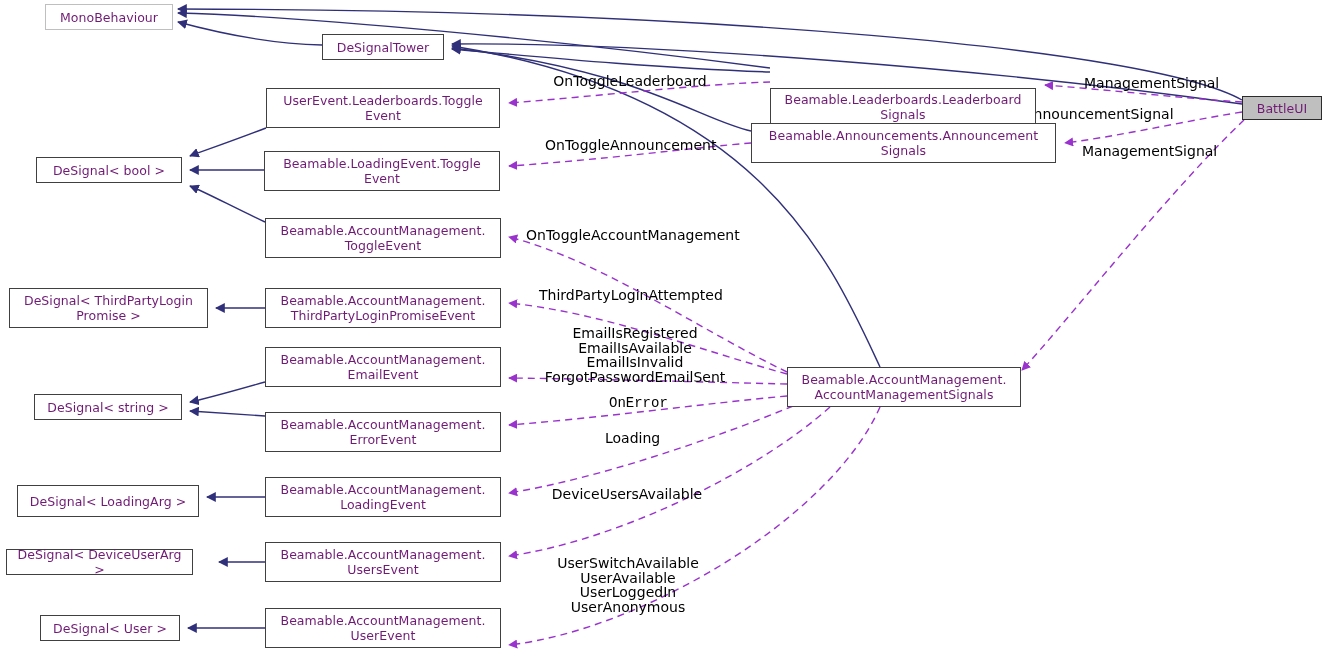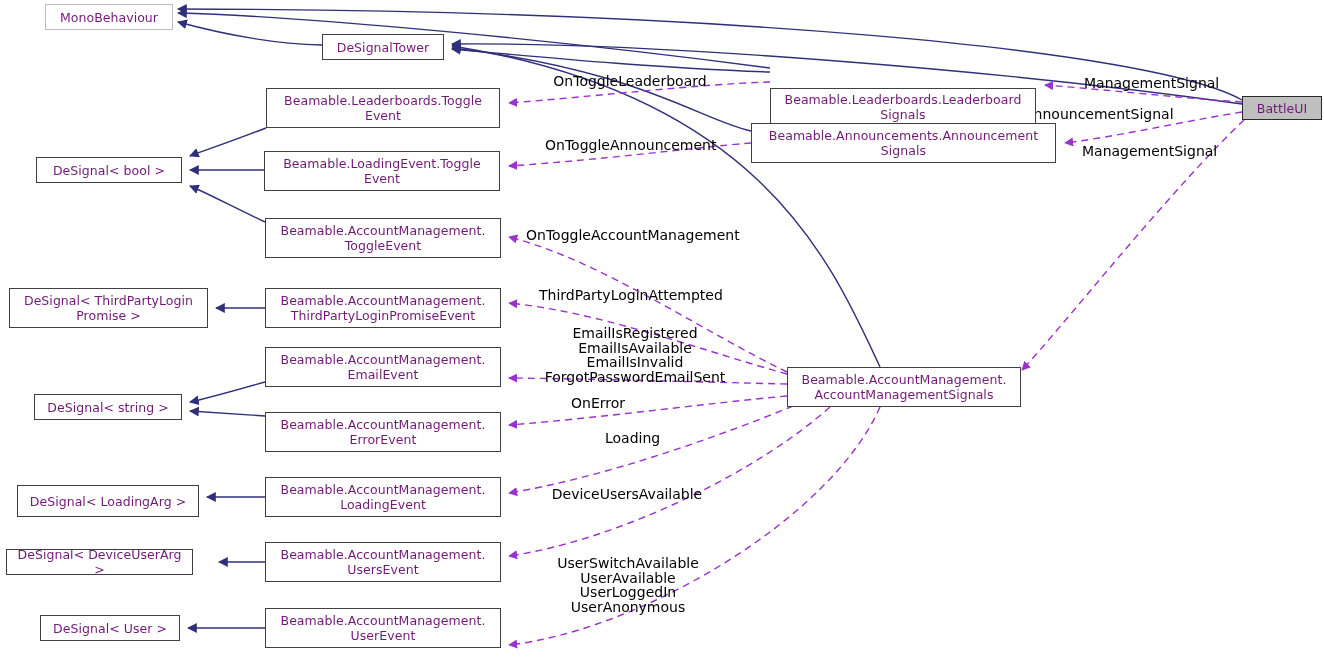--- a/index.html
+++ b/index.html
@@ -103,21 +103,21 @@
         <path d="M 880,407 C 830,520 640,630 509,645" fill="none" stroke="#9a32cd" stroke-width="1.4" stroke-dasharray="7,5" marker-end="url(#arrow-usage)"></path>
         <path d="M 1242,102 C 1180,98 1110,90 1045,85" fill="none" stroke="#9a32cd" stroke-width="1.4" stroke-dasharray="7,5" marker-end="url(#arrow-usage)"></path>
         <path d="M 1242,112 C 1180,122 1120,136 1065,143" fill="none" stroke="#9a32cd" stroke-width="1.4" stroke-dasharray="7,5" marker-end="url(#arrow-usage)"></path>
         <path d="M 1244,120 C 1170,190 1060,330 1022,370" fill="none" stroke="#9a32cd" stroke-width="1.4" stroke-dasharray="7,5" marker-end="url(#arrow-usage)"></path>
       </g>
   </svg>
 
   <div id="node-container">
       <div class="node undoc" style="left: 45px; top: 4px; width: 128px; height: 26px;">MonoBehaviour</div>
       <div class="node" style="left: 322px; top: 34px; width: 122px; height: 26px;">DeSignalTower</div>
-      <div class="node" style="left: 266px; top: 88px; width: 234px; height: 40px;">Beamable.Leaderboards.Toggle
+      <div class="node" style="left: 266px; top: 88px; width: 234px; height: 40px;">UserEvent.Leaderboards.Toggle
 Event</div>
       <div class="node" style="left: 36px; top: 157px; width: 146px; height: 26px;">DeSignal&lt; bool &gt;</div>
       <div class="node" style="left: 264px; top: 151px; width: 236px; height: 40px;">Beamable.LoadingEvent.Toggle
 Event</div>
       <div class="node" style="left: 265px; top: 218px; width: 236px; height: 40px;">Beamable.AccountManagement.
 ToggleEvent</div>
       <div class="node" style="left: 9px; top: 288px; width: 199px; height: 40px;">DeSignal&lt; ThirdPartyLogin
 Promise &gt;</div>
       <div class="node" style="left: 265px; top: 288px; width: 236px; height: 40px;">Beamable.AccountManagement.
 ThirdPartyLoginPromiseEvent</div>
@@ -145,21 +145,21 @@
     </div>
   <div id="label-container">
       <div class="edge-label" style="left: 553px; top: 74px; width: 154px;">OnToggleLeaderboard</div>
       <div class="edge-label" style="left: 545px; top: 138px; width: 170px;">OnToggleAnnouncement</div>
       <div class="edge-label" style="left: 526px; top: 228px; width: 210px;">OnToggleAccountManagement</div>
       <div class="edge-label" style="left: 539px; top: 288px; width: 182px;">ThirdPartyLoginAttempted</div>
       <div class="edge-label" style="left: 542px; top: 326px; width: 186px;">EmailIsRegistered
 EmailIsAvailable
 EmailIsInvalid
 ForgotPasswordEmailSent</div>
-      <div class="edge-label" style="left: 571px; top: 396px; width: 52px;">OnError</div>
+      <div class="edge-label" style="left: 609px; top: 396px; width: 52px; font-family: Liberation Mono, monospace;">OnError</div>
       <div class="edge-label" style="left: 605px; top: 431px; width: 52px;">Loading</div>
       <div class="edge-label" style="left: 549px; top: 487px; width: 156px;">DeviceUsersAvailable</div>
       <div class="edge-label" style="left: 557px; top: 556px; width: 142px;">UserSwitchAvailable
 UserAvailable
 UserLoggedIn
 UserAnonymous</div>
       <div class="edge-label" style="left: 1084px; top: 76px; width: 132px;">ManagementSignal</div>
       <div class="edge-label" style="left: 1024px; top: 107px; width: 146px;">AnnouncementSignal</div>
       <div class="edge-label" style="left: 1082px; top: 144px; width: 134px;">ManagementSignal</div>
     </div>

